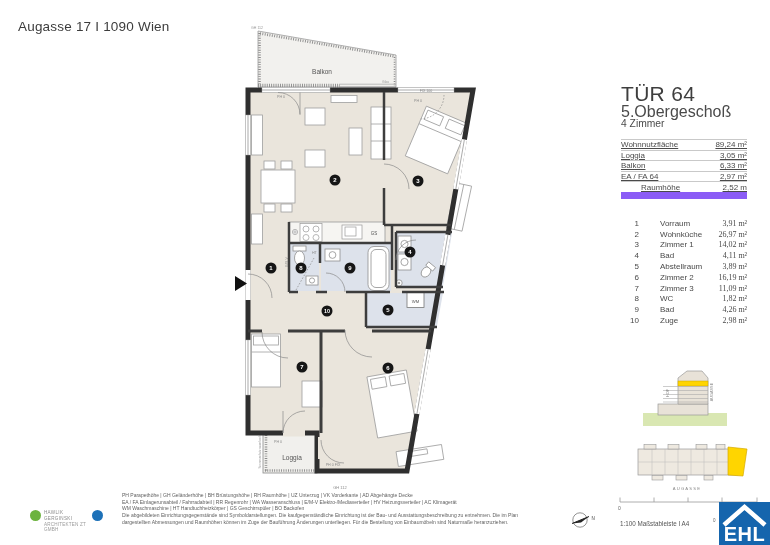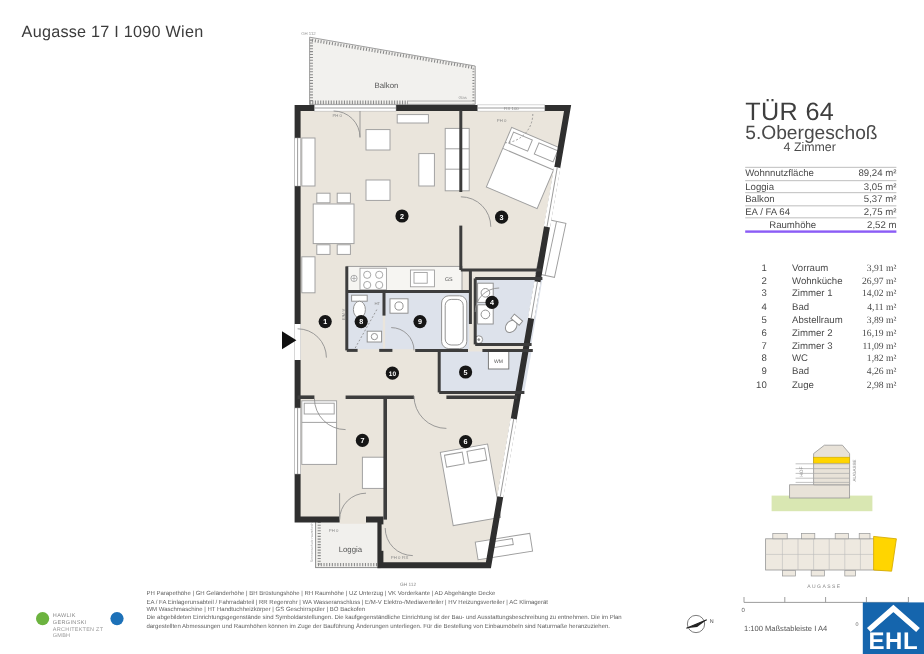--- a/index.html
+++ b/index.html
@@ -4,24 +4,24 @@
 <style>
   html,body{margin:0;padding:0;background:#fff;}
   body{width:770px;height:545px;position:relative;font-family:"Liberation Sans",sans-serif;overflow:hidden;}
   .abs{position:absolute;}
   #address{left:18px;top:19px;font-size:13.5px;color:#3c3c3c;letter-spacing:.2px;}
   #plan-svg{left:0;top:0;}
   
   #unit-panel{left:621px;top:82px;width:126px;color:#4a4a4a;}
   #unit-title{position:absolute;top:0;left:0;font-size:21px;color:#3e3e3e;letter-spacing:.3px;white-space:nowrap;text-align:right;}
   #unit-floor{position:absolute;top:21px;left:0;font-size:16px;}
-  #unit-count{position:absolute;top:36px;left:0;font-size:10.3px;margin-left:32px;}
+  #unit-count{position:absolute;top:36px;left:0;font-size:10.3px;}
   #area-table{position:absolute;top:57px;left:0;width:126px;}
-  .area-row{display:flex;justify-content:space-between;align-items:center;border-top:1px solid #c9c9c9;height:9.6px;font-size:8px;color:#4a4a4a;}
-  .area-row.last{border-bottom:2px solid #8b5cf6;padding-left:20px;}
+  .area-row{display:flex;justify-content:space-between;align-items:center;border-top:1px solid #c9c9c9;height:9.6px;font-size:8px;color:#4a4a4a;text-decoration:underline;}
+  .area-row.last{border-bottom:7px solid #8b5cf6;padding-left:20px;}
   #room-list{position:absolute;top:136px;left:0;width:126px;}
   .room-row{display:flex;align-items:center;height:10.8px;font-size:8px;color:#4a4a4a;}
   .room-num{width:18px;text-align:right;margin-right:5px;}
   .room-name{flex:1;text-align:left;margin-left:16px;}
   .room-area{text-align:center;font-family:Liberation Serif, serif;}
   
   #legend{left:122px;top:492px;width:436px;font-size:5px;line-height:6.7px;color:#5f5f5f;}
   
   .dot{border-radius:50%;width:11px;height:11px;}
   #dot-green{left:30px;top:510px;background:#6cb33f;}
@@ -335,25 +335,25 @@
     <div class="area-row">
         <span>Wohnnutzfläche</span>
         <span>89,24 m²</span>
       </div>
     <div class="area-row">
         <span>Loggia</span>
         <span>3,05 m²</span>
       </div>
     <div class="area-row">
         <span>Balkon</span>
-        <span>5,37 m²</span>
+        <span>6,33 m²</span>
       </div>
     <div class="area-row">
         <span>EA / FA 64</span>
-        <span>2,75 m²</span>
+        <span>2,97 m²</span>
       </div>
     <div class="area-row last">
         <span>Raumhöhe</span>
         <span>2,52 m</span>
       </div>
   </div>
 
   <div id="room-list">
     <div class="room-row">
         <span class="room-num">1</span>

